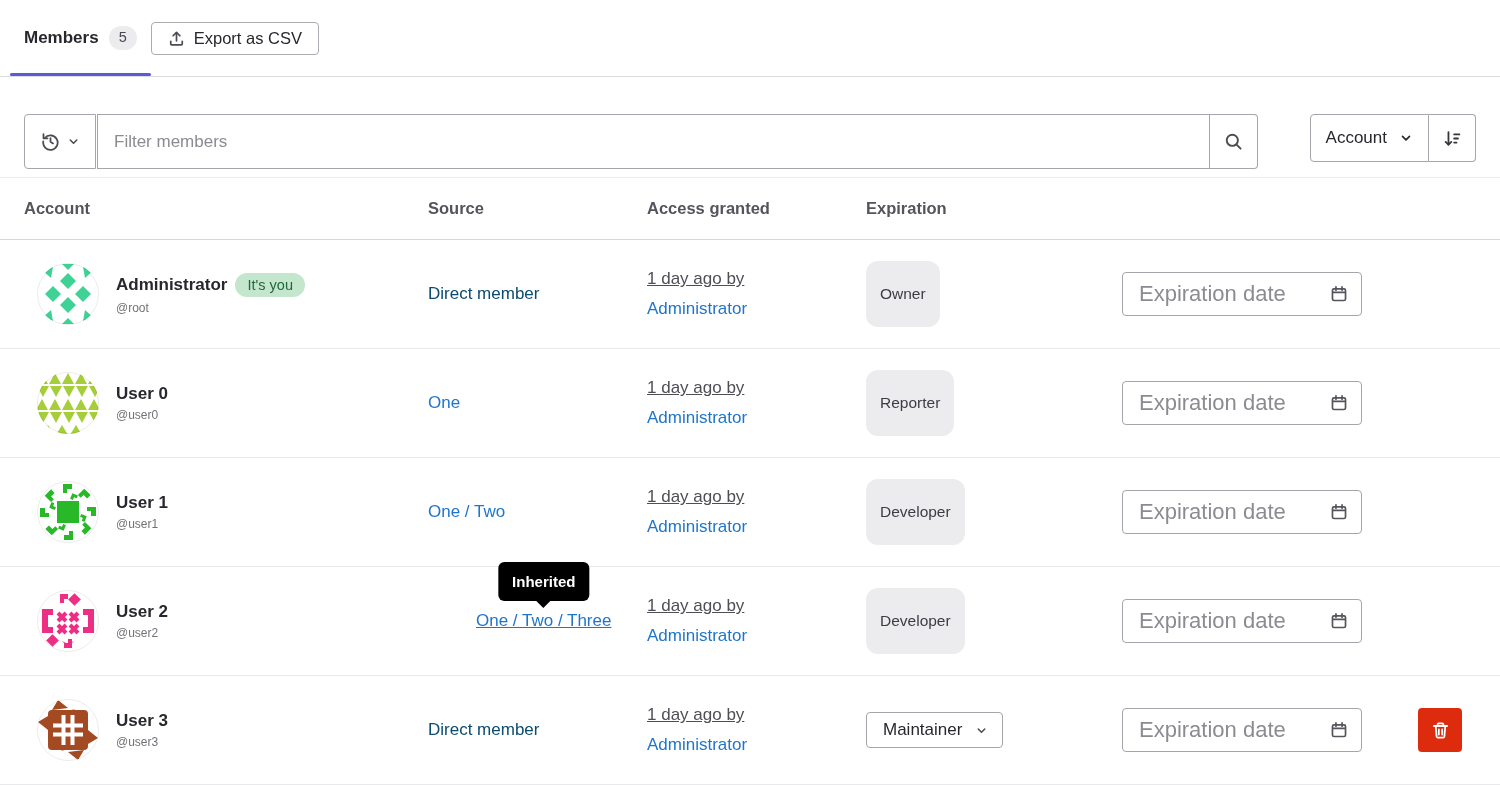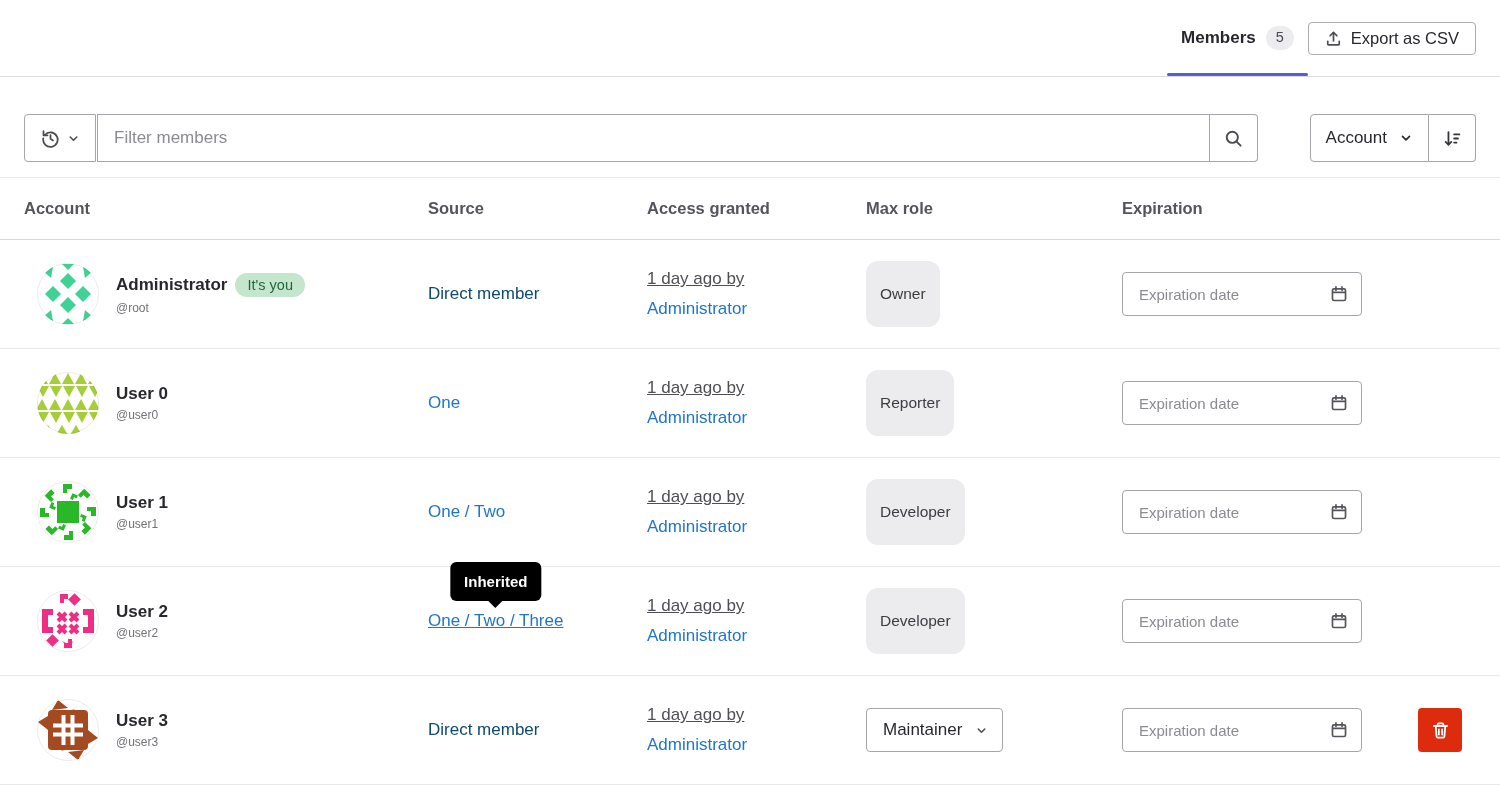--- a/index.html
+++ b/index.html
@@ -5,36 +5,36 @@
   * { box-sizing: border-box; margin: 0; padding: 0; }
   html,body { width:1500px; height:785px; background:#fff; }
   body {
     font-family: "Liberation Sans", "DejaVu Sans", sans-serif;
     color:#28272d; font-size:17px; overflow:hidden;
   }
   svg { display:block; }
 
   
   .tabbar { height:77px; border-bottom:1px solid #dcdcde; display:flex; align-items:center;
-            justify-content:flex-end; padding:0 24px 0 10px; }
+            justify-content:flex-start; padding:0 24px 0 10px; }
   .tab { position:relative; height:76px; display:flex; align-items:center; gap:10px;
          padding:0 14px; font-weight:700; font-size:17px; color:#28272d; cursor:pointer; }
   .tab.active::after { content:""; position:absolute; left:0; right:0; bottom:0; height:3px;
          background:#5b5bd6; border-radius:2px; }
   .count-badge { background:#ececef; color:#4a4953; font-weight:400; font-size:14.5px;
          padding:3px 10px; border-radius:12px; line-height:1.2; }
   .btn-export { display:flex; align-items:center; gap:9px; height:33px; padding:0 16px;
          background:#fff; border:1px solid #ababb1; border-radius:4px; font-size:16.5px;
          color:#28272d; cursor:pointer; font-family:inherit; }
   .btn-export svg { color:#4c4b53; }
 
   
   .filter-section { height:101px; border-bottom:1px solid #ececef; display:flex;
          align-items:flex-start; justify-content:space-between; padding:37px 24px 0; }
-  .filter-group { display:flex; height:48px; flex:0 0 1234px; }
+  .filter-group { display:flex; height:55px; flex:0 0 1234px; }
   .history-btn { width:72px; background:#fff; border:1px solid #a5a5ab;
          border-radius:4px 0 0 4px; display:flex; align-items:center; justify-content:center;
          gap:7px; color:#4c4b53; cursor:pointer; }
   .filter-input { flex:1; margin-left:1px; border:1px solid #a5a5ab; border-radius:0;
          font-size:17px; padding:0 16px; color:#28272d; font-family:inherit; outline:none; }
   .filter-input::placeholder { color:#8c8b92; }
   .search-btn { width:48px; background:#fff; border:1px solid #a5a5ab; border-left:none;
          border-radius:0 4px 4px 0; display:flex; align-items:center; justify-content:center;
          color:#4c4b53; cursor:pointer; }
   .sort-group { display:flex; height:48px; }
@@ -61,35 +61,35 @@
   .m-username { color:#737278; font-size:12px; margin-top:4px; }
 
   .src-text { color:#0c4a6e; }
   a.link { color:#1f75cb; text-decoration:none; cursor:pointer; }
   a.link.underlined { text-decoration:underline; }
   .access { line-height:1.75; color:#4f4e56;text-decoration:underline; }
   .access a.link { display:inline-block; }
 
   .pill { display:inline-block; background:#ececef; color:#3d3c43; border-radius:12px;
          padding:24px 14px; font-size:15.5px; }
-  .role-dropdown { display:flex; align-items:center; gap:13px; height:44px; padding:0 14px 0 16px;
+  .role-dropdown { display:flex; align-items:center; gap:13px; height:36px; padding:0 14px 0 16px;
          background:#fff; border:1px solid #a5a5ab; border-radius:4px; font-size:17px;
          color:#28272d; cursor:pointer; width:max-content; font-family:inherit; }
   .role-dropdown svg { color:#4c4b53; }
 
   .date-input { width:240px; height:44px; background:#fff; border:1px solid #a5a5ab;
          border-radius:4px; display:flex; align-items:center; justify-content:space-between;
-         padding:0 13px 0 16px; color:#8c8b92; font-size:15px; cursor:text; }
+         padding:0 13px 0 16px; color:#8c8b92; font-size:22px; cursor:text; }
   .date-input svg { color:#55545c; }
 
   .delete-btn { width:44px; height:44px; background:#dd2b0e; border:none; border-radius:4px;
          display:flex; align-items:center; justify-content:center; cursor:pointer; }
 
   
-  .src-rel { position:relative; display:inline-block; }
+  .src-rel { position:relative; display:inline-block;margin-left:48px; }
   .tooltip { position:absolute; bottom:calc(100% + 10px); left:50%; transform:translateX(-50%);
          background:#000; color:#fff; font-size:15px; font-weight:700; padding:11px 14px;
          border-radius:6px; white-space:nowrap; z-index:5; }
   .tooltip::after { content:""; position:absolute; top:100%; left:50%;
          transform:translateX(-50%); border:7px solid transparent; border-top-color:#000;
          border-bottom-width:0; }
 </style>
 </head>
 <body>
 
@@ -158,21 +158,20 @@
     </button>
   </div>
 </div>
 
 <div class="table">
 
   <div class="grid-cols thead">
     <div>Account</div>
     <div>Source</div>
     <div>Access granted</div>
-    <div>Max role</div>
     <div>Expiration</div>
     <div></div>
   </div>
 
   <div class="grid-cols trow">
     <div class="col-account">
       <span class="avatar" style="color: rgb(62, 211, 149);">
         <svg viewBox="0 0 64 64" width="64" height="64">
           <defs>
               <clipPath id="cp0">

